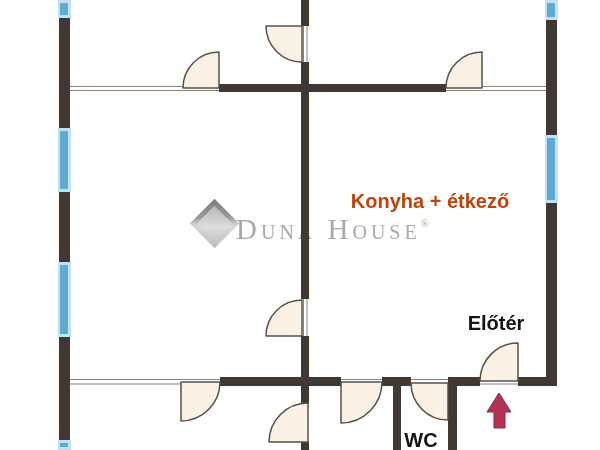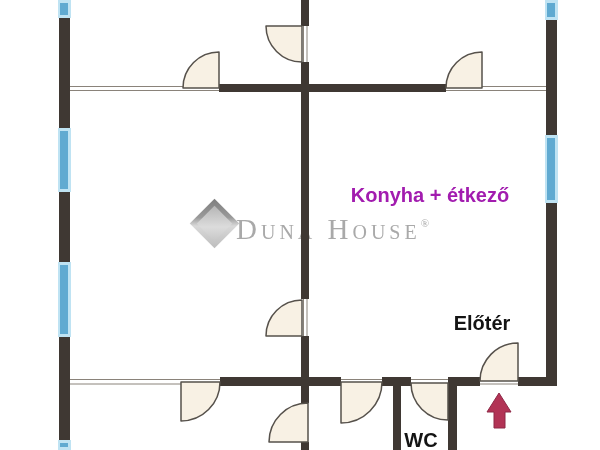--- a/index.html
+++ b/index.html
@@ -95,18 +95,18 @@
         <path d="M 448 383 L 411 383 A 37 37 0 0 0 448 420 Z" fill="#f8f1e4" stroke="#56514b" stroke-width="1.5" stroke-linejoin="round"></path>
         <path d="M 518 381 L 518 343 A 38 38 0 0 0 480 381 Z" fill="#f8f1e4" stroke="#56514b" stroke-width="1.5" stroke-linejoin="round"></path>
         <path d="M 308 442 L 308 403 A 39 39 0 0 0 269 442 Z" fill="#f8f1e4" stroke="#56514b" stroke-width="1.5" stroke-linejoin="round"></path>
       </g>
     <g>
         <polygon points="499,393 487,412 494,412 494,428 505,428 505,412 511,412" fill="#b23355" stroke="#8e2847" stroke-width="1"></polygon>
       </g>
   </svg>
 
   <div id="labels">
-    <div class="room-label" style="left: 430px; top: 184px; color: #a21caf;">Konyha + étkező</div>
-    <div class="room-label" style="left: 482px; top: 312px; color: rgb(20, 20, 20);">Előtér</div>
+    <div class="room-label" style="left: 430px; top: 190px; color: #c2410c;">Konyha + étkező</div>
+    <div class="room-label" style="left: 496px; top: 312px; color: rgb(20, 20, 20);">Előtér</div>
     <div class="room-label" style="left: 421px; top: 429px; color: rgb(20, 20, 20);">WC</div>
   </div>
 
 </div>
 
 </body></html>

